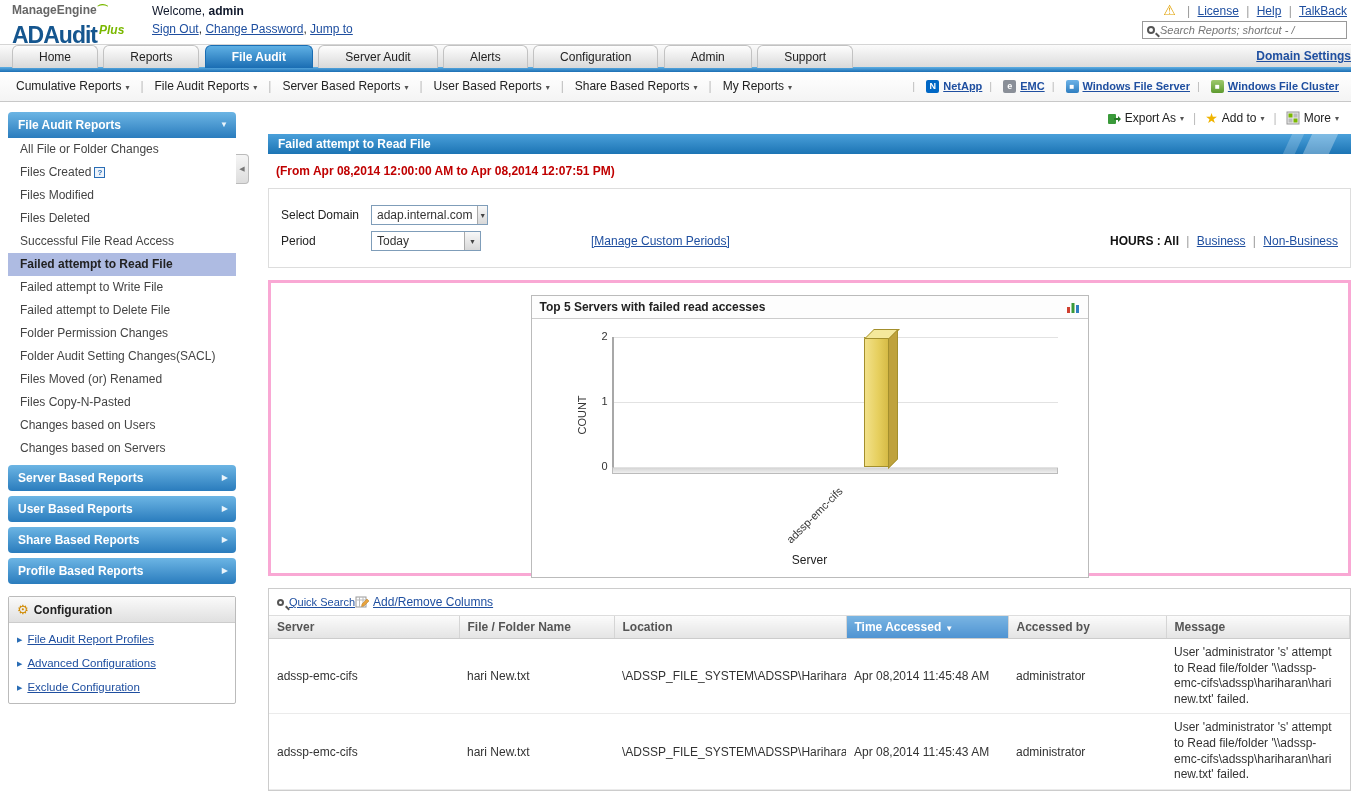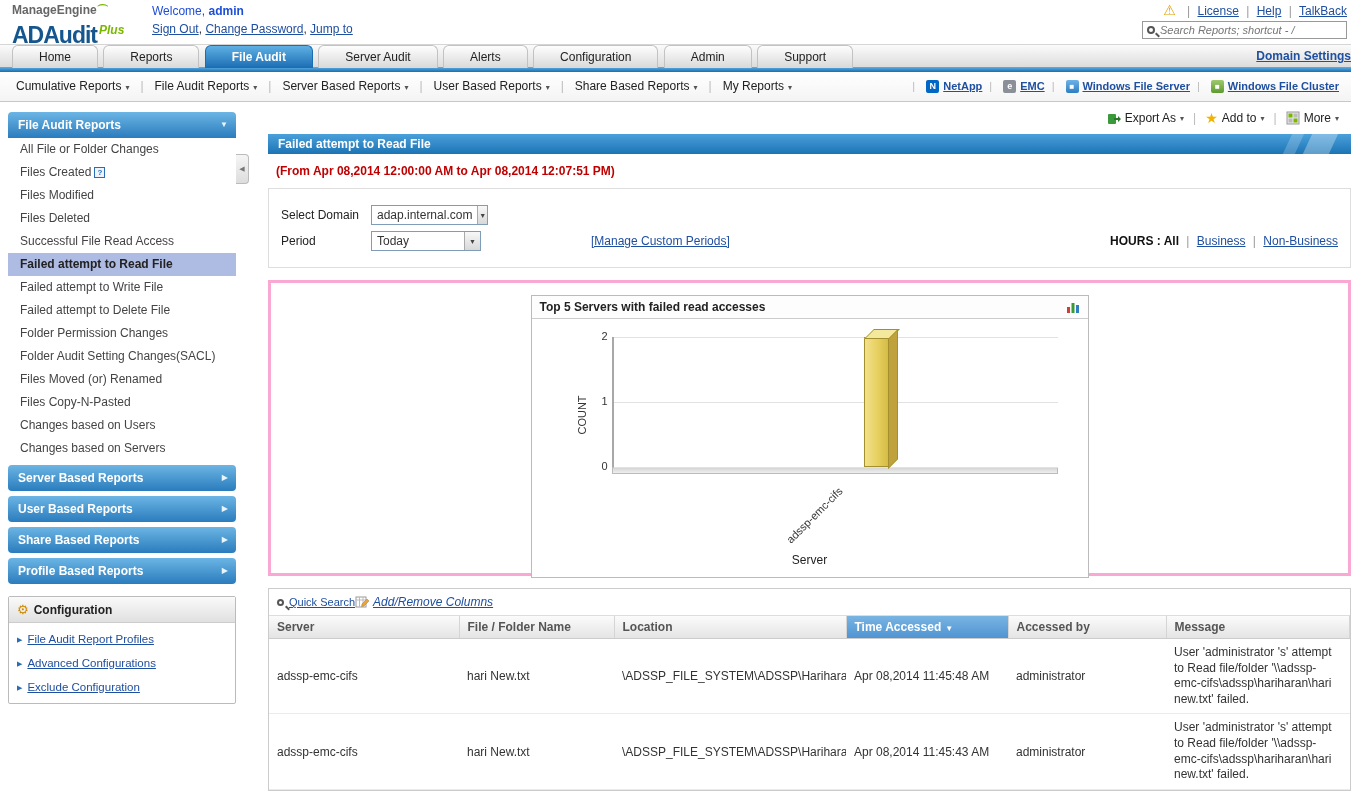--- a/index.html
+++ b/index.html
@@ -12,21 +12,21 @@
   b { font-weight: bold; }
 
   
   .topbar { height: 44px; position: relative; background: #fff; }
   .logo { position: absolute; left: 12px; top: 2px; }
   .brand-top { font-size: 12px; font-weight: bold; color: #666; }
   .brand-top .leaf { color: #7ab800; font-weight: bold; }
   .brand-main { font-size: 23px; font-weight: bold; color: #15568f; letter-spacing: -1px; line-height: 22px; }
   .brand-main .plus { font-size: 12px; color: #7ab800; font-style: italic; vertical-align: super; letter-spacing: 0; margin-left: 2px; }
   .welcome-block { position: absolute; left: 152px; top: 4px; }
-  .welcome-line { font-size: 12px; color: #1d4ed8; margin-bottom: 4px; }
+  .welcome-line { font-size: 12px; color: #0f172a; margin-bottom: 4px; }
   .welcome-links { font-size: 12px; }
   .top-right { position: absolute; right: 4px; top: 2px; text-align: right; }
   .top-links { font-size: 12px; margin-bottom: 3px; white-space: nowrap; }
   .top-links .warn { color: #e0a000; font-size: 14px; margin-right: 4px; }
   .sep { color: #999; margin: 0 4px; }
   .search-box { display: inline-flex; align-items: center; border: 1px solid #999; background: #fff; width: 205px; height: 18px; padding: 0 4px; }
   .mag { display: inline-block; width: 8px; height: 8px; border: 2px solid #555; border-radius: 50%; position: relative; margin-right: 5px; flex: none; }
   .mag::after { content: ""; position: absolute; left: 6px; top: 6px; width: 5px; height: 2px; background: #555; transform: rotate(45deg); }
   .search-box input { border: none; outline: none; flex: 1; font-size: 11px; font-style: italic; color: #777; font-family: "Liberation Sans", sans-serif; background: transparent; }
 
@@ -114,21 +114,21 @@
 
   
   .grid-wrap { border: 1px solid #ccc; margin-top: 12px; background: #fff; }
   .grid-controls { display: flex; padding: 4px 8px; border-bottom: 1px solid #ddd; height: 27px; }
   .qs { display: flex; align-items: center; font-size: 11px; }
   .qs .mag { width: 7px; height: 7px; }
   .pager { display: flex; align-items: center; margin: 0 auto; gap: 3px; font-size: 12px; }
   .pbtn { display: inline-flex; align-items: center; justify-content: center; width: 17px; height: 17px; border-radius: 4px; background: linear-gradient(#cfcfcf, #9a9a9a); color: #fff; font-size: 7px; border: 1px solid #8a8a8a; cursor: pointer; }
   .showing { margin: 0 8px; white-space: nowrap; }
   .show-size { display: inline-flex; align-items: center; gap: 5px; margin-left: 16px; white-space: nowrap; }
-  .arc { display: flex; align-items: center; gap: 4px; font-style: italic; }
+  .arc { display: flex; align-items: center; gap: 4px; }
   .arc a { font-size: 12px; }
 
   table.grid { width: 100%; border-collapse: collapse; table-layout: fixed; }
   table.grid th { text-align: left; padding: 4px 8px; font-size: 12px; color: #555; font-weight: bold; background: linear-gradient(#fbfbfb, #e4e4e4); border-right: 1px solid #d5d5d5; border-bottom: 1px solid #ccc; white-space: nowrap; overflow: hidden; cursor: pointer; }
   table.grid th.sorted { background: linear-gradient(#79b4e2, var(--sorted-header, #4f93d2)); color: #fff; }
   .sorticon { font-size: 8px; margin-left: 4px; }
   table.grid td { padding: 6px 8px; font-size: 12px; color: #333; border-bottom: 1px solid #ebebeb; vertical-align: middle; height: 67px; overflow: hidden; }
   td.msg { font-size: 11px; line-height: 1.3; }
 </style>
 </head>

